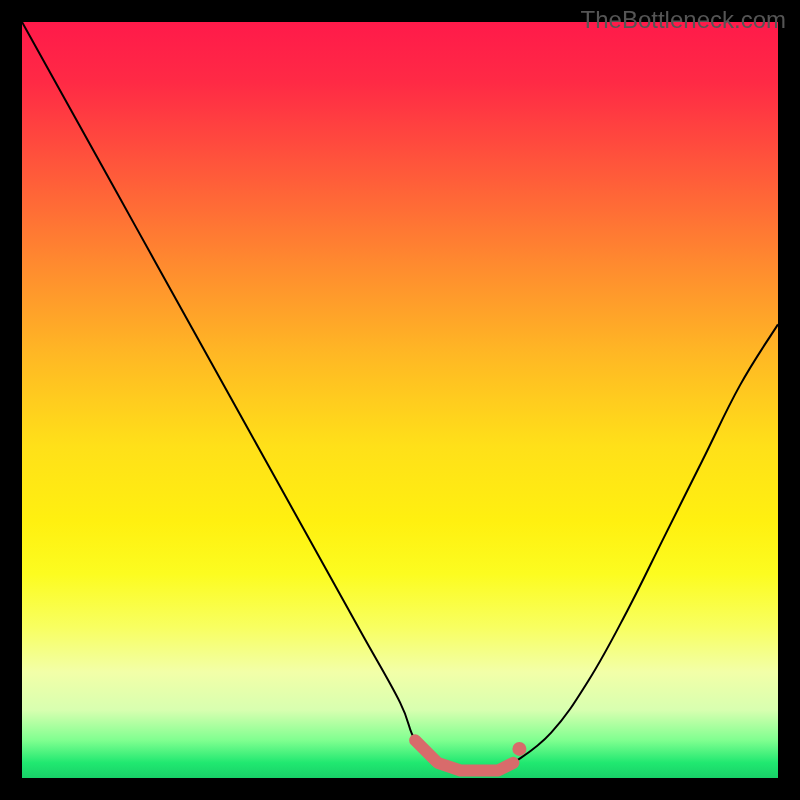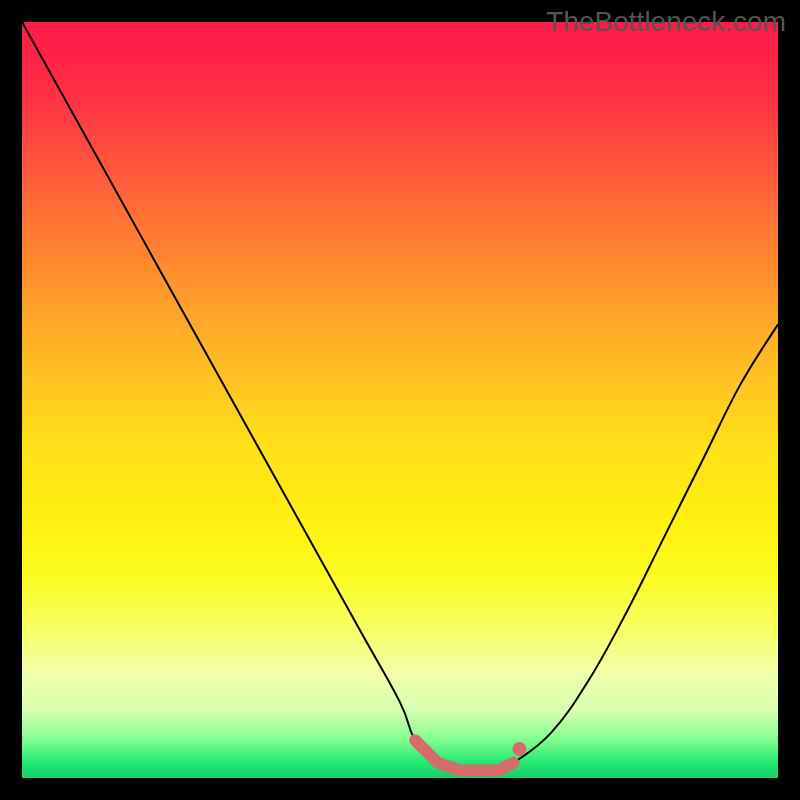--- a/index.html
+++ b/index.html
@@ -9,21 +9,21 @@
     background: #000;
     font-family: Arial, sans-serif;
     position: relative;
     overflow: hidden;
   }
   .watermark {
     position: absolute;
     top: 6px;
     right: 14px;
     color: #555;
-    font-size: 28px;
+    font-size: 24px;
     font-weight: 500;
     z-index: 10;
   }
   .plot-area {
     position: absolute;
     left: 22px;
     top: 22px;
     width: 756px;
     height: 756px;
   }

